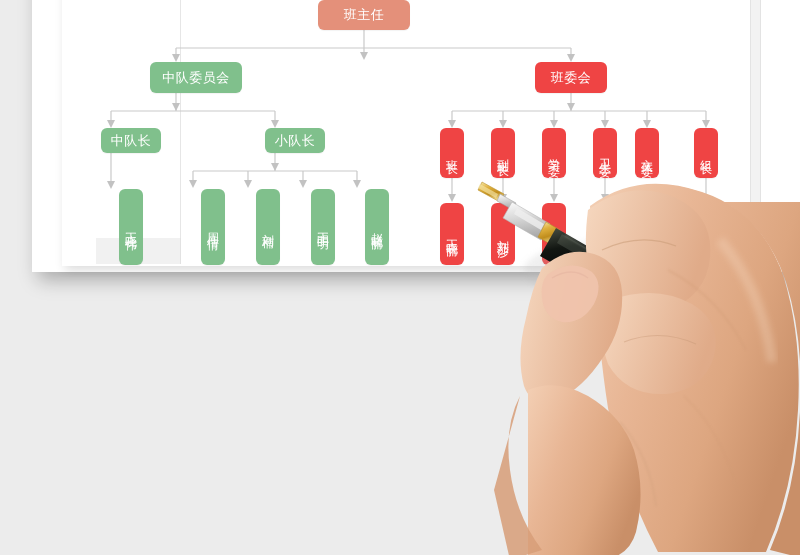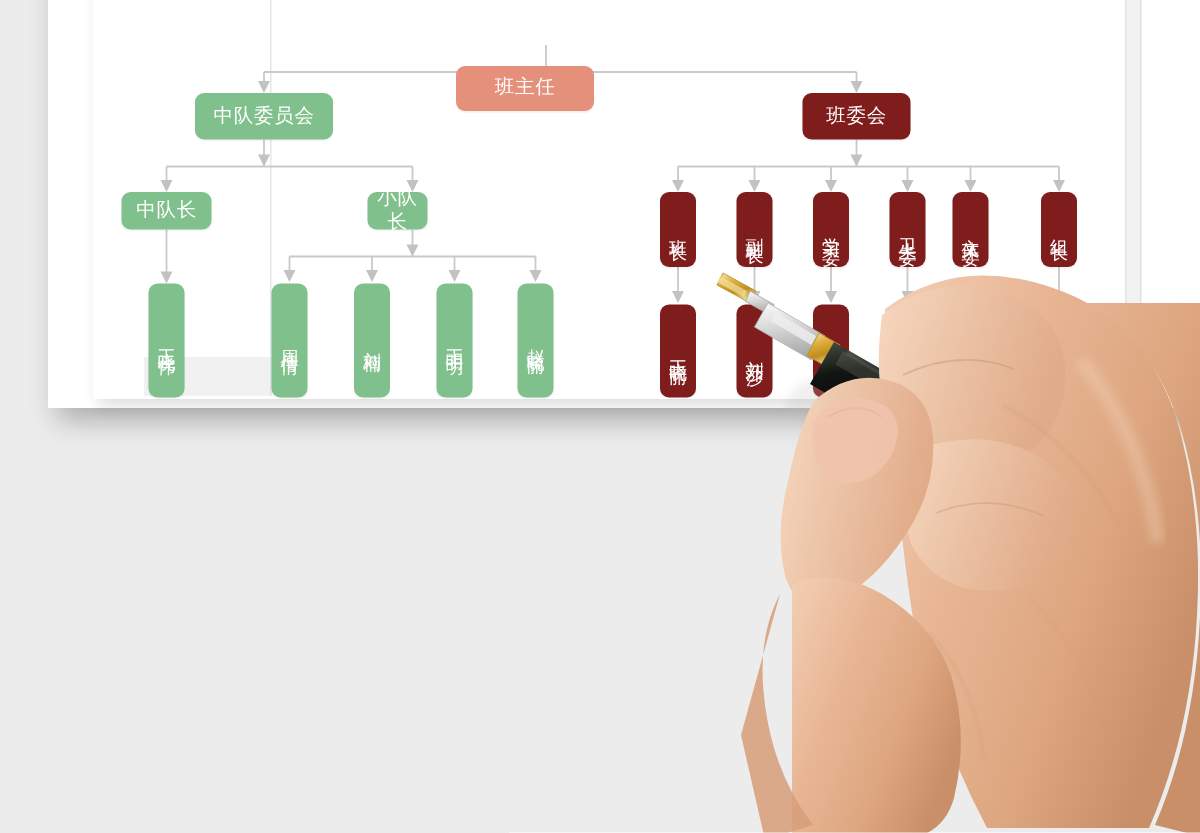--- a/index.html
+++ b/index.html
@@ -40,22 +40,22 @@
     display:flex;align-items:center;justify-content:center;
     text-align:center;line-height:1.18;
     font-size:13px;letter-spacing:.5px;
     box-shadow:0 1px 1px rgba(0,0,0,.05);
   }
   .node.v{
     writing-mode:vertical-rl;text-orientation:upright;
     letter-spacing:3px;font-size:12px;
   }
   .n-salmon{background:#e4907a;}
-  .n-green {background:#80c08c;}
-  .n-amber {background:#7f1d1d;}
+  .n-green {background:#80c08c;margin-left:20px;}
+  .n-amber {background:#ef4444;}
 
   svg#links{position:absolute;left:0;top:0;width:800px;height:280px;}
   svg#links path,svg#links line{stroke:#c9c9c9;stroke-width:1.2;fill:none;}
   svg#links polygon{fill:#c2c2c2;}
 
   
   .scroll-strip{
     position:absolute;left:750px;top:-34px;width:9px;height:298px;
     background:#f2f2f2;border-left:1px solid #e3e3e3;border-right:1px solid #e3e3e3;
   }
@@ -137,37 +137,37 @@
       <polygon points="499,194 507,194 503,202"></polygon>
     <line x1="554" y1="178" x2="554" y2="196"></line>
       <polygon points="550,194 558,194 554,202"></polygon>
     <line x1="605" y1="178" x2="605" y2="196"></line>
       <polygon points="601,194 609,194 605,202"></polygon>
     <line x1="706" y1="178" x2="706" y2="265"></line>
   </svg>
 
   <div id="chart">
 
-    <div class="node n-salmon" style="left:304px;top:0px;width:92px;height:30px;margin-top:44px;">
+    <div class="node n-salmon" style="left:318px;top:0px;width:92px;height:30px;">
       <span>班主任</span>
     </div>
 
     <div class="node n-green" style="left:130px;top:62px;width:92px;height:31px;">
       <span>中队委员会</span>
     </div>
 
     <div class="node n-amber" style="left:535px;top:62px;width:72px;height:31px;">
       <span>班委会</span>
     </div>
 
     <div class="node n-green" style="left:81px;top:128px;width:60px;height:25px;text-align:center;">
       <span>中队长</span>
     </div>
 
-    <div class="node n-green" style="left:245px;top:128px;width:40px;height:25px;">
+    <div class="node n-green" style="left:245px;top:128px;width:60px;height:25px;">
       <span>小队长</span>
     </div>
 
     <div class="node n-amber v" style="left:440px;top:128px;width:24px;height:50px;">
       <span>班长</span>
     </div>
     <div class="node n-amber v" style="left:491px;top:128px;width:24px;height:50px;">
       <span>副班长</span>
     </div>
     <div class="node n-amber v" style="left:542px;top:128px;width:24px;height:50px;">

